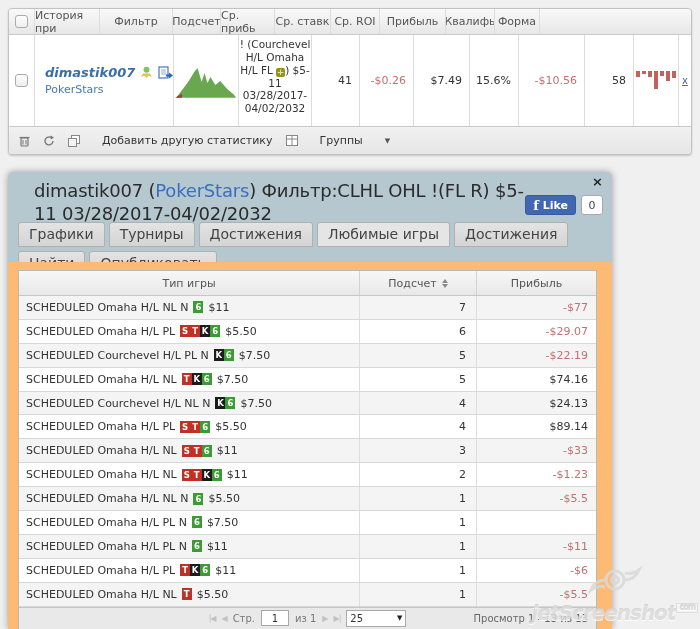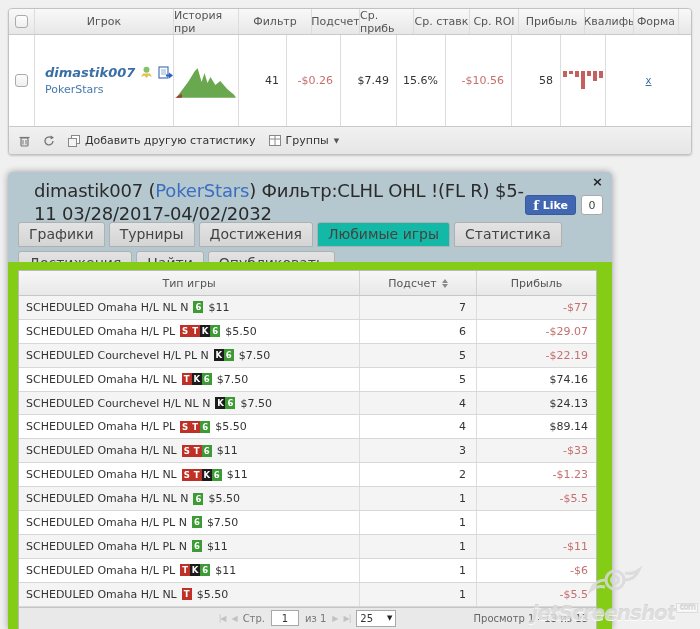--- a/index.html
+++ b/index.html
@@ -34,42 +34,42 @@
   .player-name{font-size:13px;font-weight:bold;color:#3a6fa5;}
   .player-site{color:#4879ad;margin-top:3px;}
   .filter-cell{display:block;text-align:center;padding-top:3px;font-size:10.5px;line-height:1.22;color:#333;}
   .plus-badge{display:inline-block;width:9px;height:9px;line-height:8px;background:#9c8f1f;
     color:#bff79a;font-size:9px;font-weight:bold;text-align:center;border-radius:2px;vertical-align:-1px;}
   .form-chart{display:flex;align-items:flex-start;gap:2px;height:20px;}
   .form-chart span{width:4px;background:#c4615e;display:block;}
   .x-link{color:#3a6fa5;text-decoration:underline;font-size:10px;cursor:pointer;}
   .tt-toolbar{height:27px;background:linear-gradient(#f1f1f1,#e6e6e6);border-radius:0 0 4px 4px;
     display:flex;align-items:center;padding:0 10px;gap:13px;color:#333;}
-  .tool{display:flex;align-items:center;gap:5px;cursor:pointer;}
+  .tool{display:flex;align-items:center;gap:22px;cursor:pointer;}
   .tool svg{display:block;}
   .dd-arrow{font-size:7px;color:#555;}
 
   
   .popup{position:absolute;left:8px;top:172px;width:604px;height:457px;background:#b5c7cf;
     border-radius:5px 5px 0 0;box-shadow:0 0 7px rgba(0,0,0,.35);}
   .popup-close{position:absolute;top:2px;right:9px;font-size:13px;font-weight:900;color:#222;cursor:pointer;}
   .popup-title{position:absolute;left:26px;top:7px;width:490px;font-size:18px;font-weight:normal;
     color:#2b2b2b;line-height:1.28;letter-spacing:-.2px;}
   .popup-title .site{color:#3a6fc0;}
   .fb{position:absolute;top:23px;right:9px;display:flex;align-items:center;}
   .fb-btn{display:flex;align-items:center;gap:4px;background:#4267b2;border:1px solid #3a5a9b;
     border-radius:3px;height:20px;padding:0 7px;color:#fff;font-size:11px;font-weight:bold;cursor:pointer;}
   .fb-f{font-family:"DejaVu Serif",serif;font-weight:bold;font-size:13px;}
   .fb-count{height:20px;min-width:22px;margin-left:5px;background:#fff;border:1px solid #aaa;
     border-radius:3px;display:flex;align-items:center;justify-content:center;font-size:11px;color:#444;}
   .tabs{position:absolute;left:10px;top:50px;width:586px;display:flex;flex-wrap:wrap;gap:4px;}
   .tab{background:linear-gradient(#e3e3e3,#d4d4d4);border:1px solid #b0b0b0;border-radius:3px 3px 0 0;
     padding:3px 10px 4px;font-size:14px;color:#444;cursor:pointer;white-space:nowrap;}
-  .tab.active{background:#14b8a6;}
-  .popup-content{position:absolute;left:0;right:0;top:90px;bottom:0;background:#84cc16;overflow:hidden;text-decoration:underline;}
+  .tab.active{background:#e5e5e5;}
+  .popup-content{position:absolute;left:0;right:0;top:90px;bottom:0;background:#fdba74;overflow:hidden;text-decoration:underline;}
   .ftable{position:absolute;left:10px;top:8px;width:579px;border:1px solid #b9b9b9;background:#fff;}
   .fheader{display:flex;height:25px;background:linear-gradient(#f7f7f7,#e8e8e8);
     border-bottom:1px solid #c6c6c6;color:#555;}
   .fh{display:flex;align-items:center;justify-content:center;border-right:1px solid #d2d2d2;cursor:pointer;}
   .fh:last-child{border-right:none;}
   .fc-game{width:341px;} .fc-count{width:117px;} .fc-profit{flex:1 1 auto;}
   .sort-icons{display:inline-flex;flex-direction:column;gap:1px;margin-left:5px;}
   .tri-up{width:0;height:0;border-left:3px solid transparent;border-right:3px solid transparent;border-bottom:4px solid #8a8a8a;}
   .tri-dn{width:0;height:0;border-left:3px solid transparent;border-right:3px solid transparent;border-top:4px solid #8a8a8a;}
   .frow{display:flex;height:23.9px;border-bottom:1px solid #d8d8d8;align-items:center;background:#fff;}
@@ -80,42 +80,41 @@
   .fcell.profit{flex:1;justify-content:flex-end;padding-right:8px;}
   .badges{display:inline-flex;}
   .badge{display:inline-block;min-width:10px;height:12px;line-height:12px;padding:0 1px;
     font-size:8.5px;font-weight:bold;color:#fff;text-align:center;}
   .badge.r{background:#bf3127;} .badge.k{background:#1c1c1c;} .badge.g{background:#3d9b35;}
   .ffooter{position:relative;display:flex;align-items:center;justify-content:center;height:22px;
     background:#e9e9e9;border-top:1px solid #c5c5c5;font-size:10px;color:#777;gap:6px;}
   .pager-arrow{color:#c2c2c2;font-size:8px;letter-spacing:-1px;cursor:default;}
   .page-input{width:28px;height:16px;border:1px solid #a8a8a8;font-size:10px;text-align:center;
     font-family:"DejaVu Sans",sans-serif;color:#333;background:#fff;}
-  .size-select{display:flex;align-items:center;justify-content:space-between;width:40px;height:17px;
+  .size-select{display:flex;align-items:center;justify-content:space-between;width:60px;height:17px;
     background:#fff;border:1px solid #a8a8a8;padding:0 3px;cursor:pointer;color:#333;}
   .size-select .ar{font-size:7px;color:#222;}
   .view-label{position:absolute;right:8px;top:5px;color:#666;}
 
   
   .watermark{position:absolute;right:2px;bottom:6px;text-align:center;opacity:.85;pointer-events:none;}
   .wm-text{font-size:20px;font-weight:bold;font-style:italic;color:#dcdcdc;
     text-shadow:0 1px 0 #fff, 0 -1px 0 #cfcfcf;letter-spacing:-1px;line-height:1;}
   .wm-tld{display:inline-block;font-size:8px;font-style:normal;border:1px solid #dadada;color:#d5d5d5;
     padding:0 2px;vertical-align:10px;margin-left:1px;background:rgba(255,255,255,.4);}
   .wm-swirl{margin:0 auto 2px;display:block;}
 </style>
 </head>
 <body>
 
 <section class="top-panel">
   <div class="tt-header">
     <div class="tc c-chk">
       <div class="checkbox"></div>
     </div>
-    <div class="tc c-player">Игрок</div>
     <div class="tc c-hist">История при</div>
     <div class="tc c-filter">Фильтр</div>
     <div class="tc c-count">Подсчет</div>
     <div class="tc c-aprofit">Ср. прибь</div>
     <div class="tc c-astake">Ср. ставк</div>
     <div class="tc c-roi">Ср. ROI</div>
     <div class="tc c-profit">Прибыль</div>
     <div class="tc c-qual">Квалифь</div>
     <div class="tc c-form">Форма</div>
     <div class="tc c-x"></div>
@@ -141,20 +140,21 @@
         </svg>
       </div>
       <span class="player-site">PokerStars</span>
     </div>
     <div class="tc c-hist">
       <svg width="64" height="40" viewBox="0 0 65 40">
         <polygon fill="#6aa84f" points="3,36 9,28 15,20 21,10 24,7 26,14 28,21 31,12 34,22 37,16 42,24 47,20 54,28 61,34 63,37 3,37"></polygon>
         <polygon fill="#a23b35" points="1,37 8,33 8,37"></polygon>
       </svg>
     </div>
+    <div class="tc c-filter filter-cell"><span>! (Courchevel H/L Omaha H/L FL</span> <span class="plus-badge">+</span><span>) $5-11 03/28/2017-04/02/2032</span></div>
     <div class="tc c-count num">41</div>
     <div class="tc c-aprofit num neg">-$0.26</div>
     <div class="tc c-astake num">$7.49</div>
     <div class="tc c-roi num">15.6%</div>
     <div class="tc c-profit num neg">-$10.56</div>
     <div class="tc c-qual num">58</div>
     <div class="tc c-form">
       <div class="form-chart">
           <span style="height: 6px;"></span>
           <span style="height: 3px;"></span>
@@ -213,21 +213,20 @@
       <span>Like</span>
     </span>
     <span class="fb-count">0</span>
   </div>
 
   <div class="tabs">
       <div class="tab">Графики</div>
       <div class="tab">Турниры</div>
       <div class="tab">Достижения</div>
       <div class="tab active">Любимые игры</div>
-      <div class="tab">Статистика</div>
       <div class="tab">Достижения</div>
       <div class="tab">Найти</div>
       <div class="tab">Опубликовать</div>
     </div>
 
   <div class="popup-content">
     <div class="ftable">
       <div class="fheader">
         <div class="fh fc-game">Тип игры</div>
         <div class="fh fc-count">

